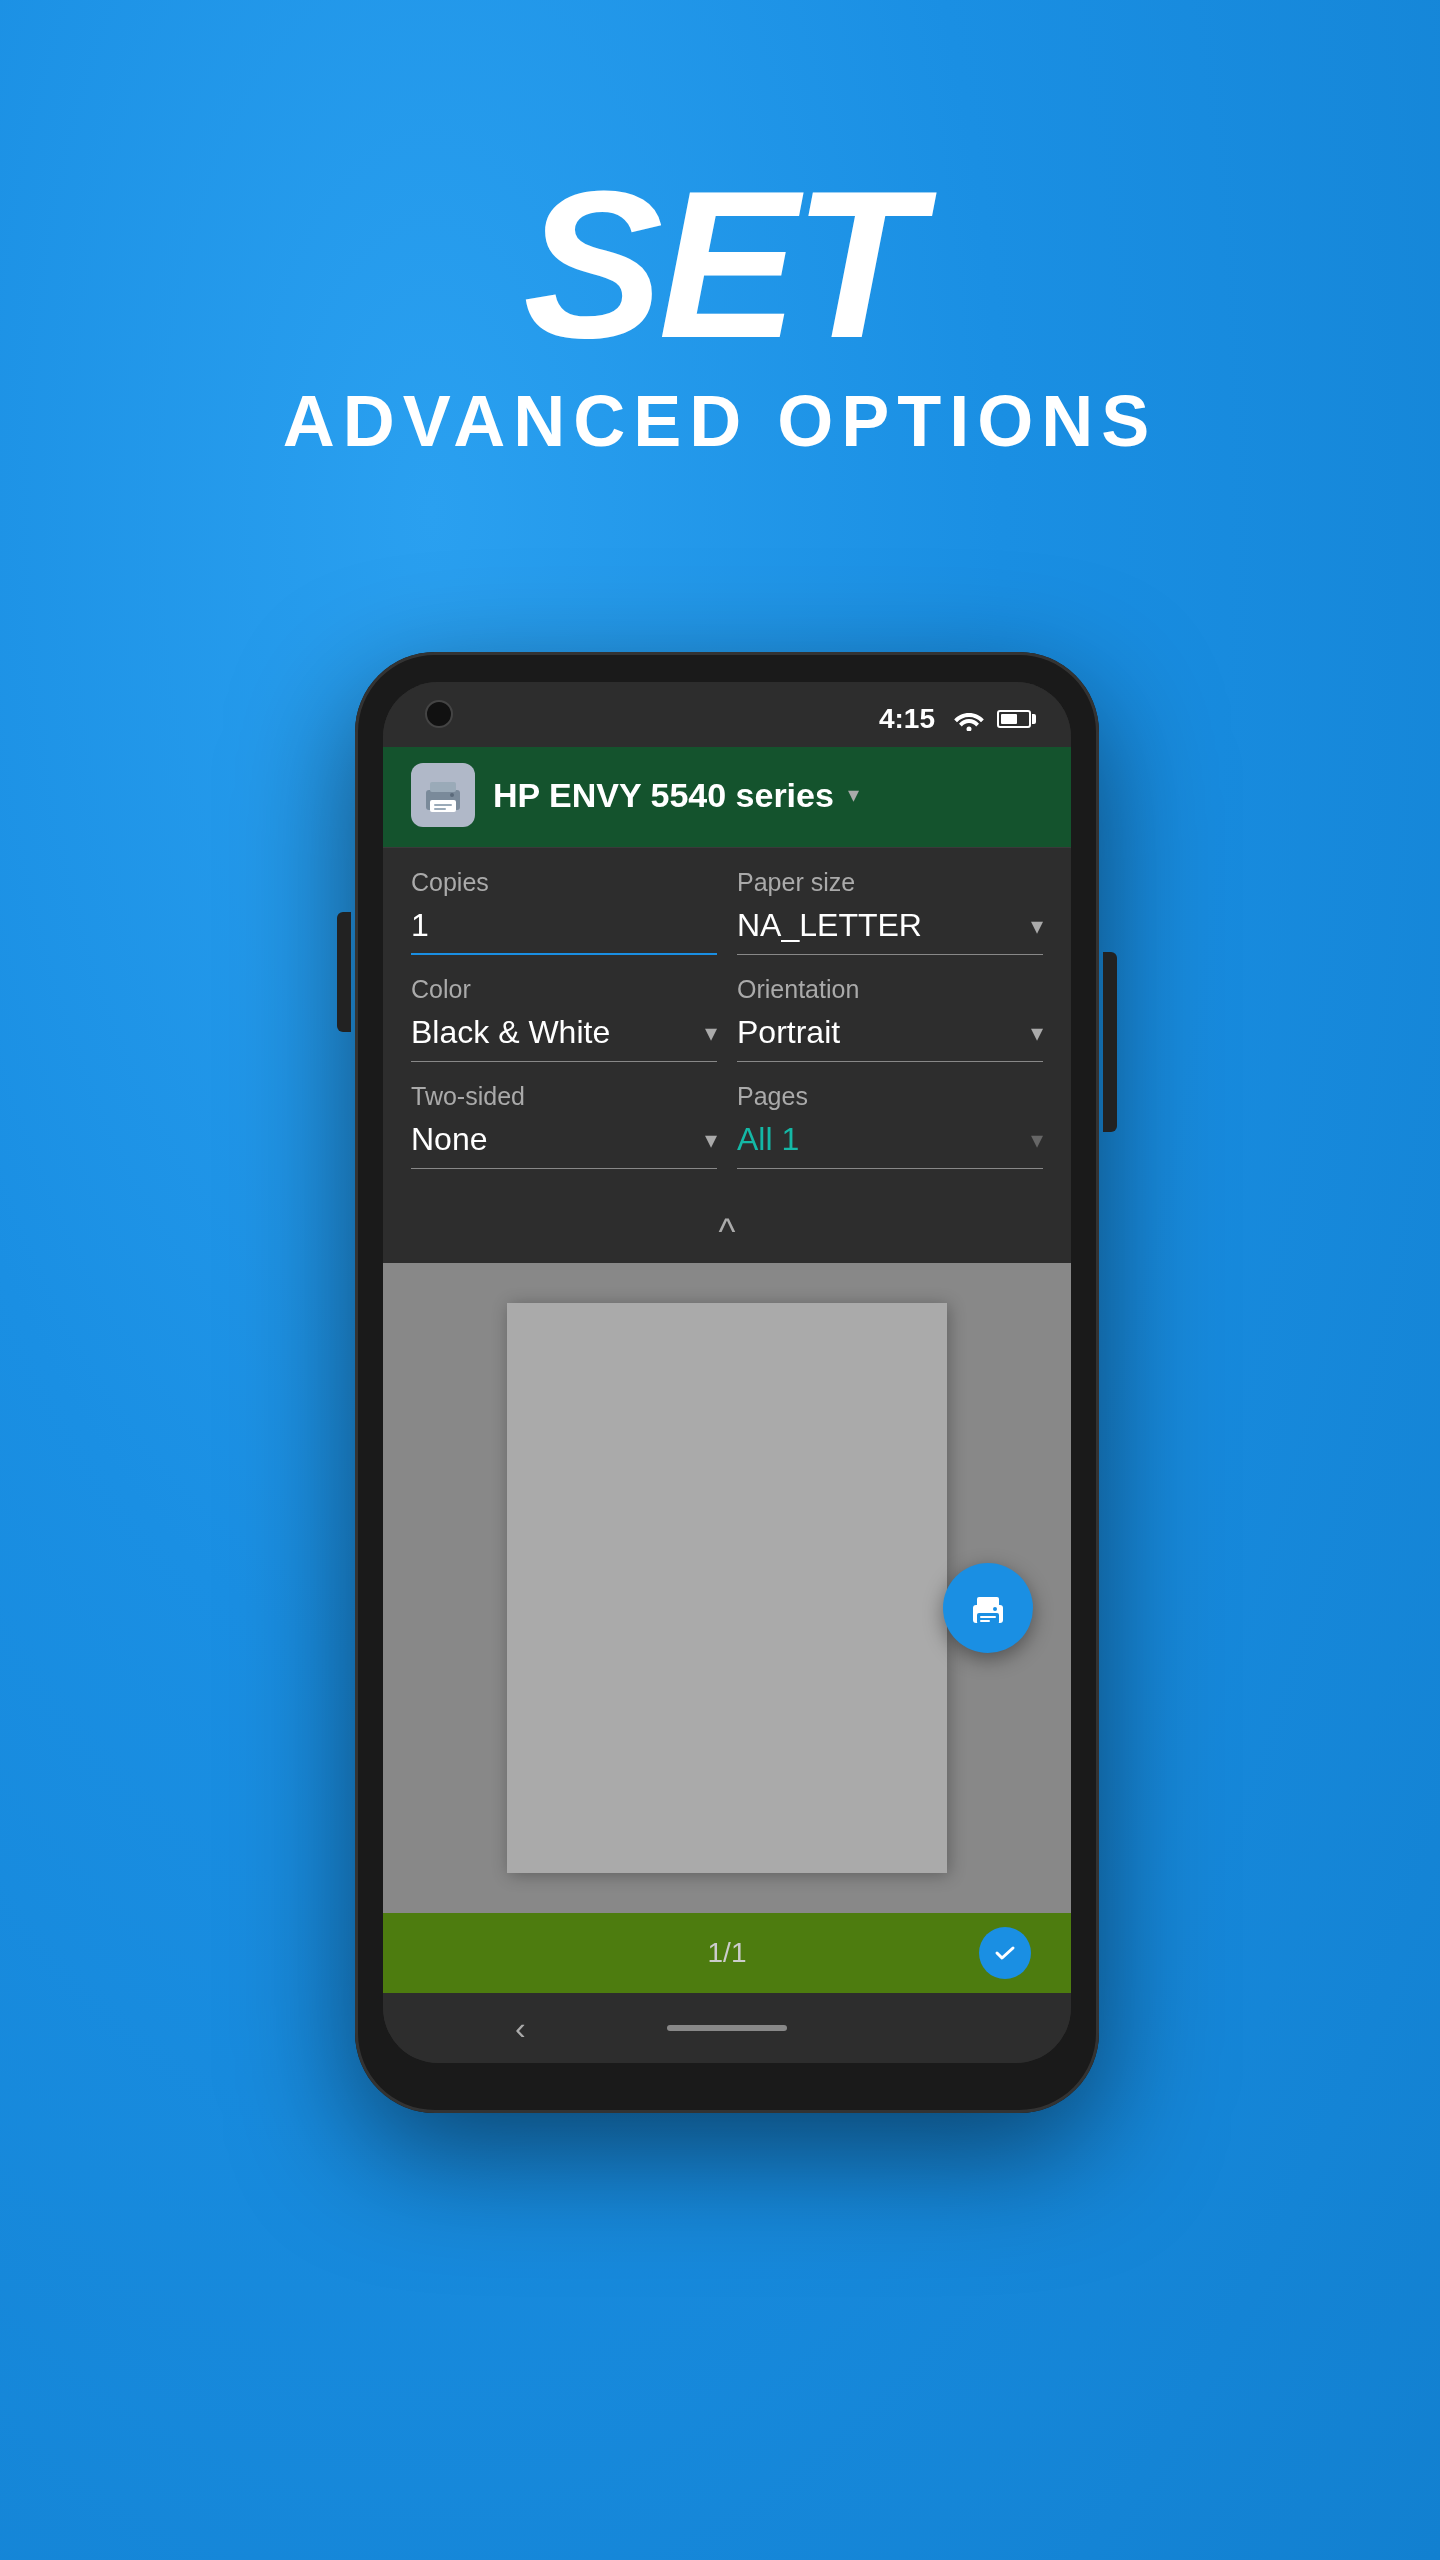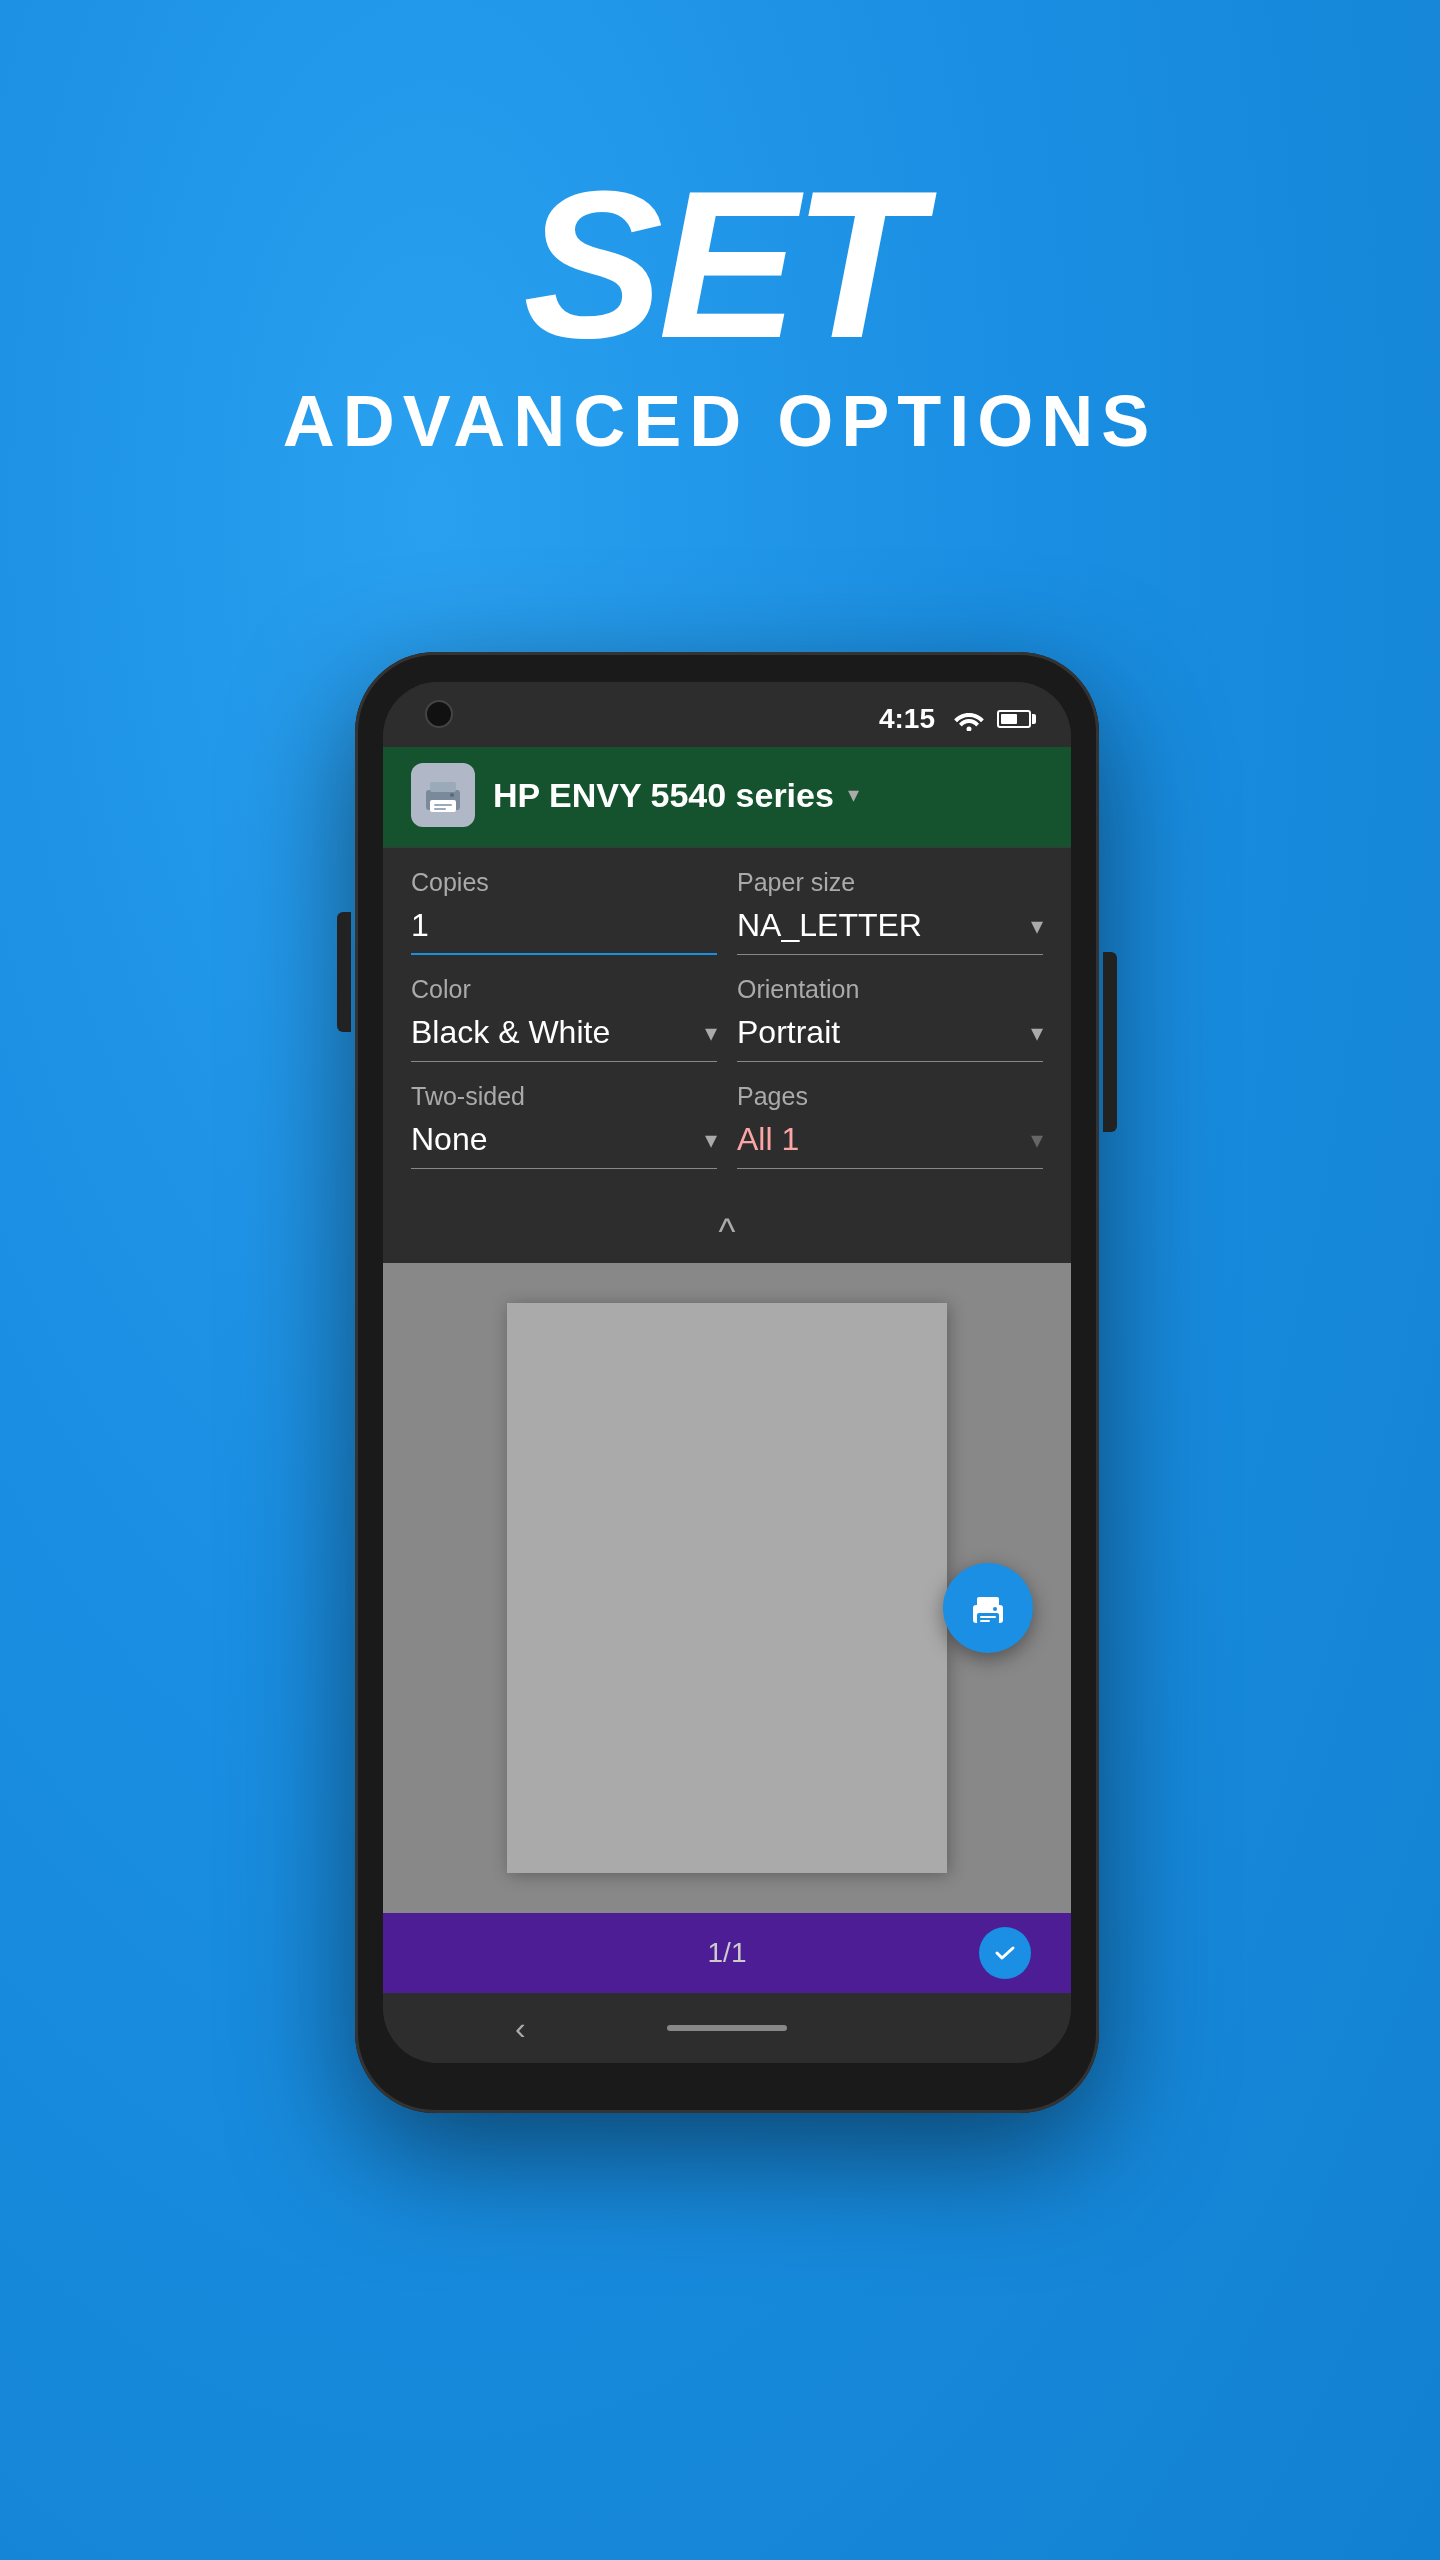--- a/index.html
+++ b/index.html
@@ -238,21 +238,21 @@
     }
 
     .option-value {
       font-size: 32px;
       color: #ffffff;
       font-weight: 400;
       flex: 1;
     }
 
     .option-value.disabled {
-      color: #fca5a5;
+      color: #14b8a6;
     }
 
     .option-dropdown-arrow {
       color: #aaaaaa;
       font-size: 24px;
       margin-left: 8px;
     }
 
     .option-dropdown-arrow.disabled {
       color: #666;
@@ -306,21 +306,21 @@
 
     .preview-paper {
       background: #aaaaaa;
       width: 440px;
       height: 570px;
       box-shadow: 2px 2px 16px rgba(0,0,0,0.3);
     }
 
     
     .bottom-bar {
-      background: #4c1d95;
+      background: #4d7c0f;
       display: flex;
       align-items: center;
       justify-content: space-between;
       padding: 18px 40px;
       height: 80px;
     }
 
     .page-count {
       font-size: 28px;
       color: #cccccc;

